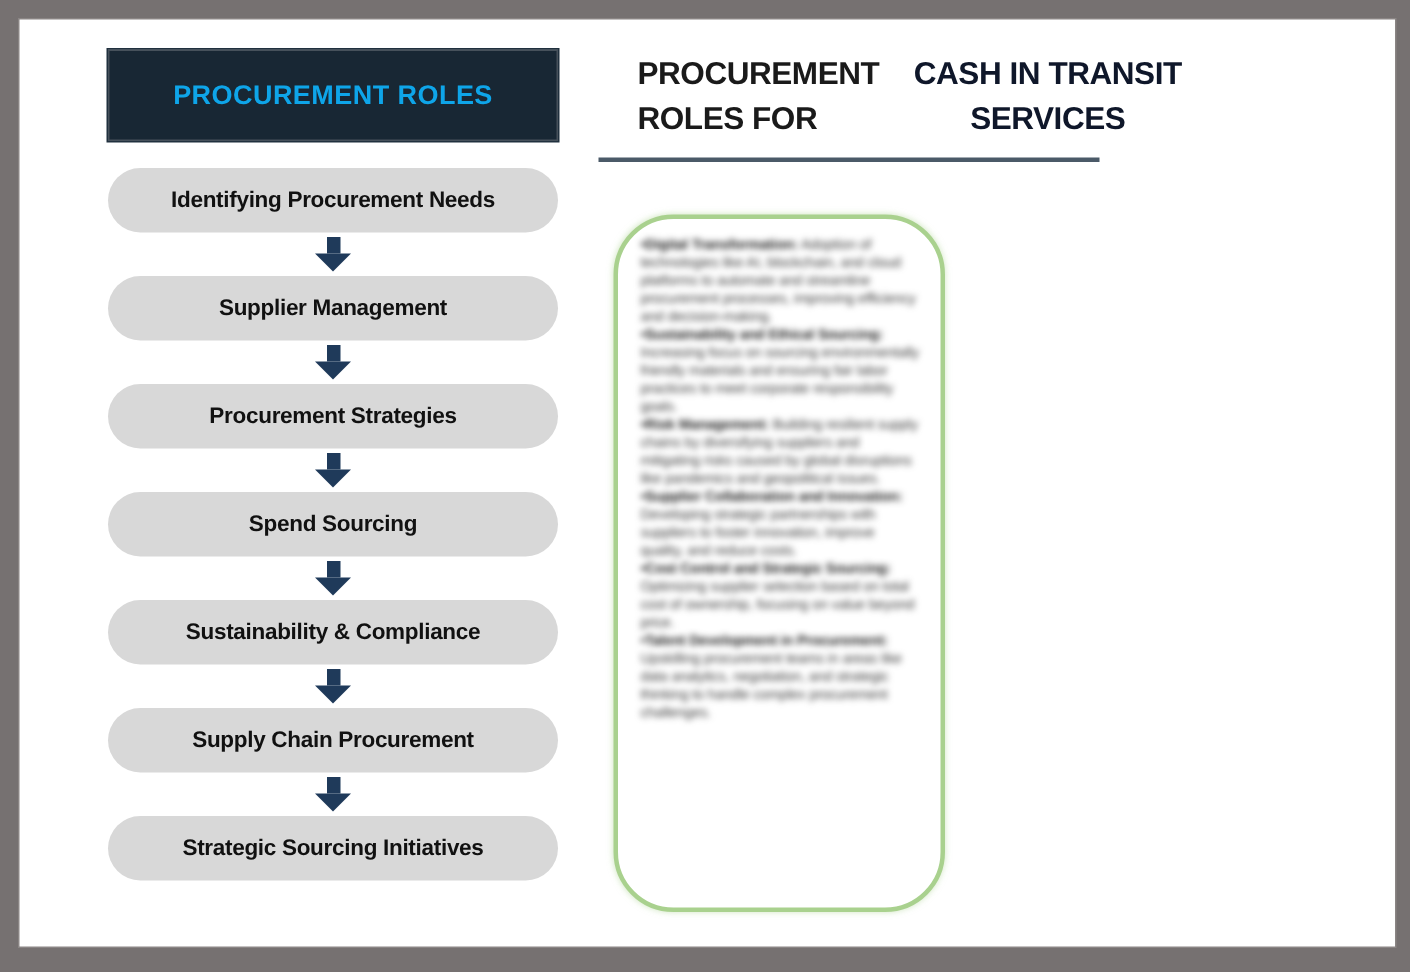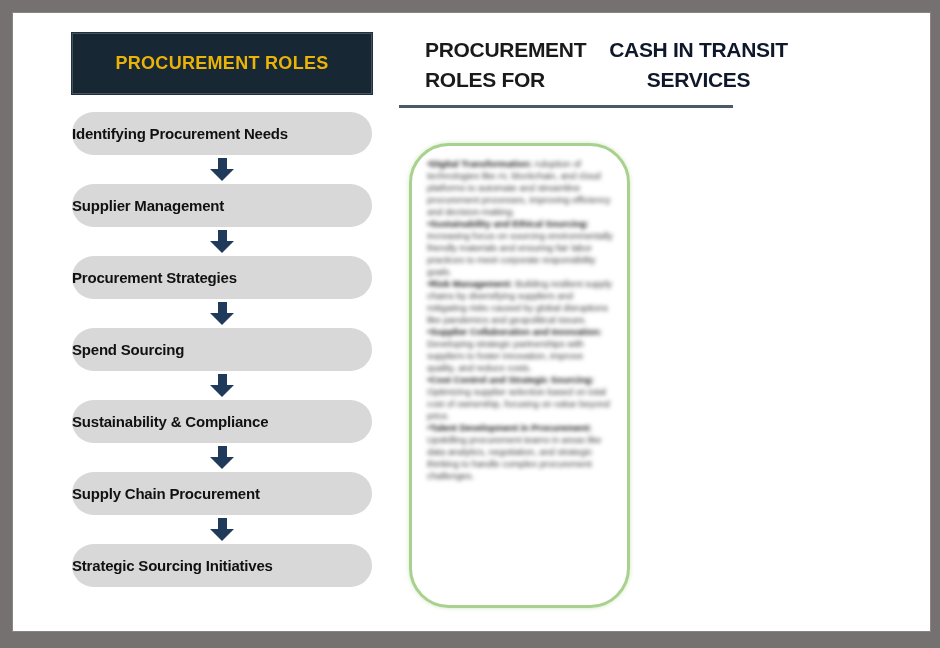--- a/index.html
+++ b/index.html
@@ -27,38 +27,38 @@
   .title-box {
     height: 61px;
     background: #182734;
     border: 1px solid #46515b;
     outline: 1px solid #20303e;
     display: flex;
     align-items: center;
     justify-content: center;
   }
   .title-box span {
-    color: #eab308;
+    color: #0ea5e9;
     font-size: 18px;
     font-weight: bold;
     letter-spacing: 0.3px;
     white-space: nowrap;
   }
   .flow {
     margin-top: 18px;
     display: flex;
     flex-direction: column;
   }
   .pill {
     height: 43px;
     background: #d8d8d8;
     border-radius: 21.5px;
     display: flex;
     align-items: center;
-    justify-content: flex-start;
+    justify-content: center;
   }
   .pill span {
     color: #111111;
     font-size: 15px;
     font-weight: bold;
     letter-spacing: -0.2px;
     white-space: nowrap;
   }
   .arrow-wrap {
     height: 29px;

